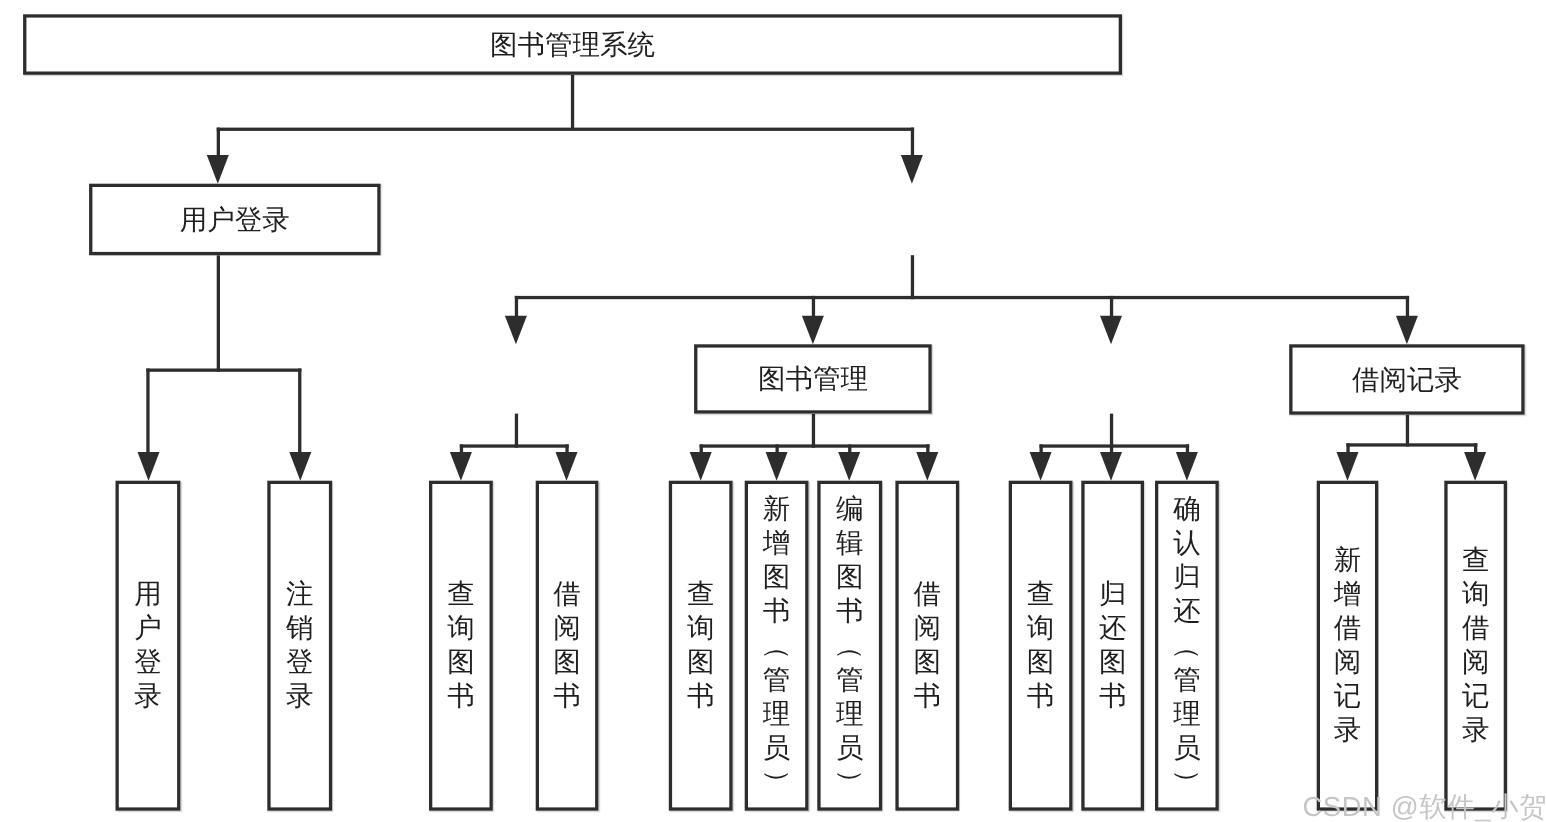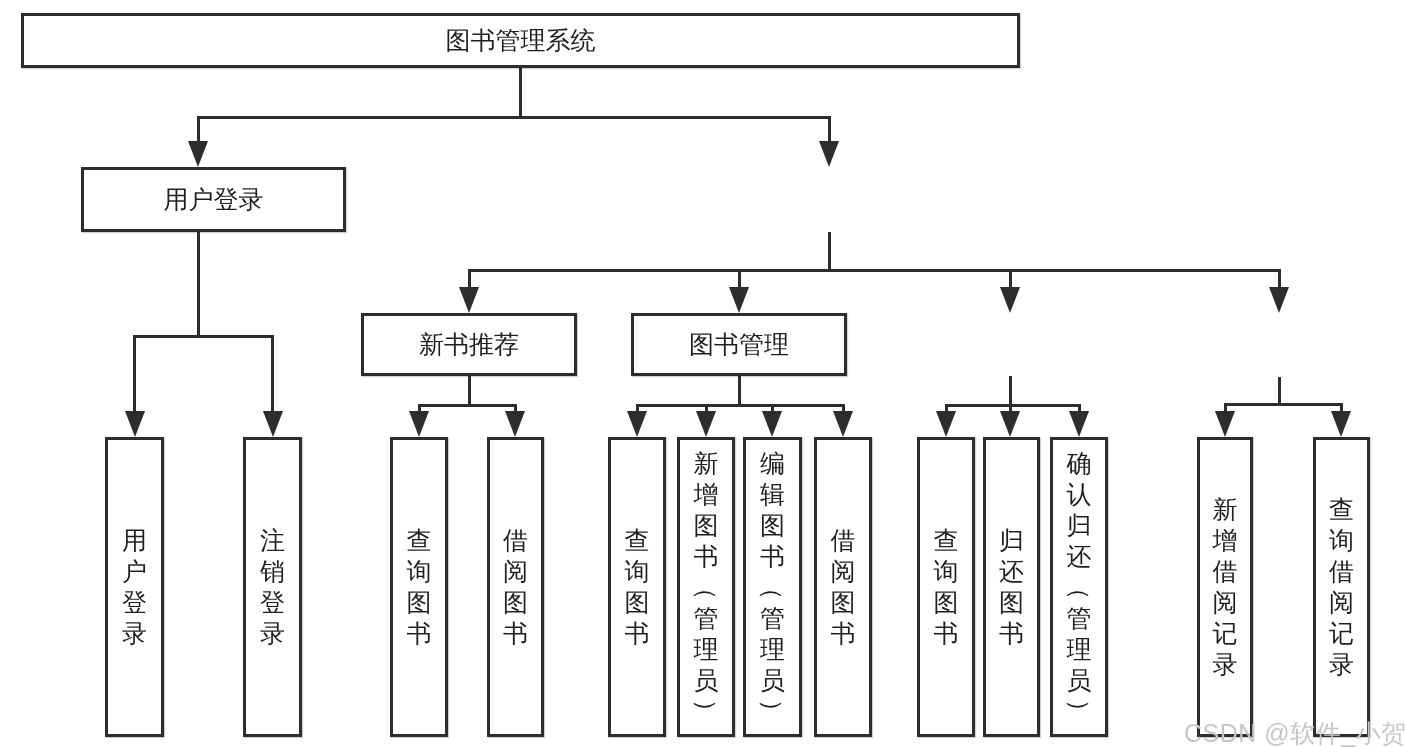--- a/index.html
+++ b/index.html
@@ -92,25 +92,25 @@
   <div class="arr" style="left:1331px;top:411px"></div>
 
   <div class="box" style="left:21px;top:13px;width:999px;height:55px">
     <span class="hlabel">图书管理系统</span>
   </div>
 
   <div class="box" style="left:81px;top:167px;width:265px;height:65px">
     <span class="hlabel">用户登录</span>
   </div>
 
-  <div class="box" style="left:361px;top:313px;width:216px;height:63px">
-    <span class="hlabel">新书推荐</span>
-  </div>
   <div class="box" style="left:631px;top:313px;width:216px;height:63px">
     <span class="hlabel">图书管理</span>
+  </div>
+  <div class="box" style="left:1172px;top:313px;width:214px;height:64px">
+    <span class="hlabel">借阅记录</span>
   </div>
 
   <div class="box leaf" style="left:105px;top:437px;width:59px;height:300px">
     <span class="vlabel">
         <span>用</span>
         <span>户</span>
         <span>登</span>
         <span>录</span>
       </span>
   </div>

